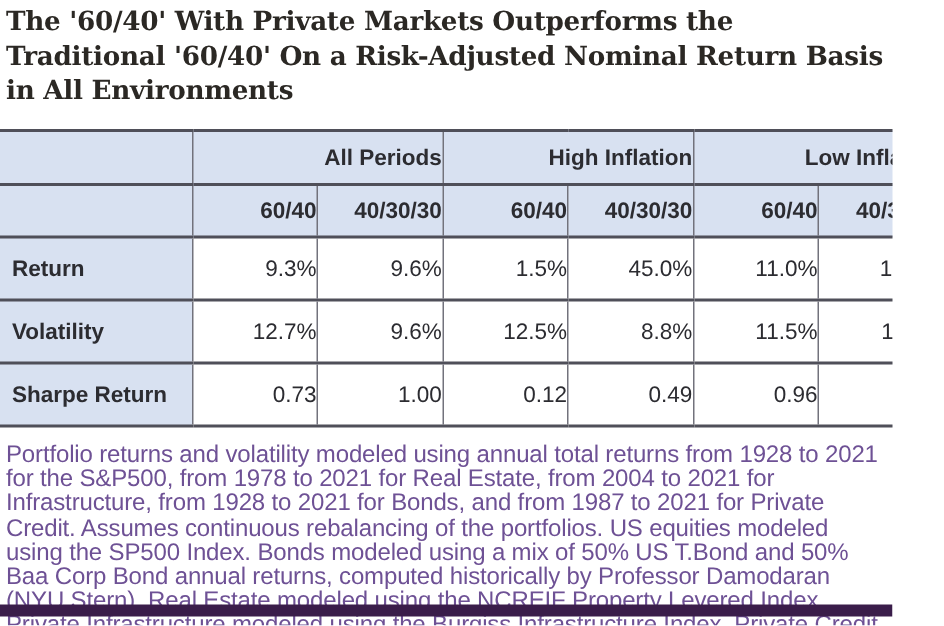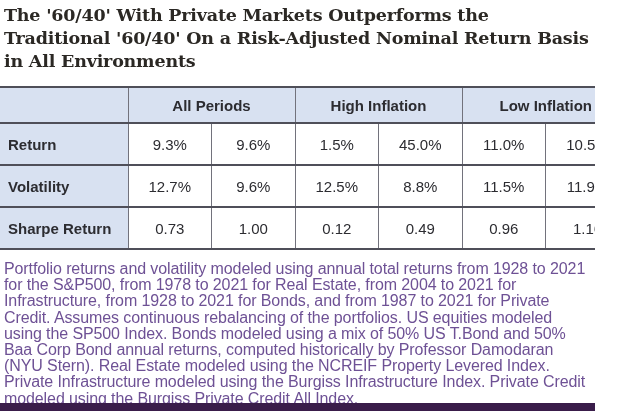--- a/index.html
+++ b/index.html
@@ -38,21 +38,21 @@
     border-collapse: collapse;
     table-layout: fixed;
     color: var(--table-text);
   }
   table.returns th, table.returns td {
     border-top: 2px solid var(--h-border);
     border-bottom: 2px solid var(--h-border);
     border-left: 1.5px solid var(--v-border);
     border-right: 1.5px solid var(--v-border);
     font-size: 15px;
-    text-align: center;
+    text-align: right;
     vertical-align: middle;
   }
   table.returns th:first-child, table.returns td:first-child { border-left: none; }
   table.returns th:last-child, table.returns td:last-child { border-right: none; }
   tr.group-row th { height: 36px; background: var(--header-bg); font-weight: bold; }
   tr.sub-row th { height: 35px; background: var(--header-bg); font-weight: bold; }
   tr.data-row { height: 42px; }
   tr.data-row th {
     background: var(--header-bg);
     text-align: left;
@@ -98,20 +98,29 @@
         <col>
         <col>
     </colgroup>
     <tbody>
         <tr class="group-row">
       <th></th>
       <th colspan="2">All Periods</th>
       <th colspan="2">High Inflation</th>
       <th colspan="2">Low Inflation</th>
     </tr>
+    <tr class="sub-row">
+      <th></th>
+      <th>60/40</th>
+      <th>40/30/30</th>
+      <th>60/40</th>
+      <th>40/30/30</th>
+      <th>60/40</th>
+      <th>40/30/30</th>
+    </tr>
     <tr class="data-row">
       <th>Return</th>
       <td>9.3%</td>
       <td>9.6%</td>
       <td>1.5%</td>
       <td>45.0%</td>
       <td>11.0%</td>
       <td>10.5%</td>
     </tr>
     <tr class="data-row">

